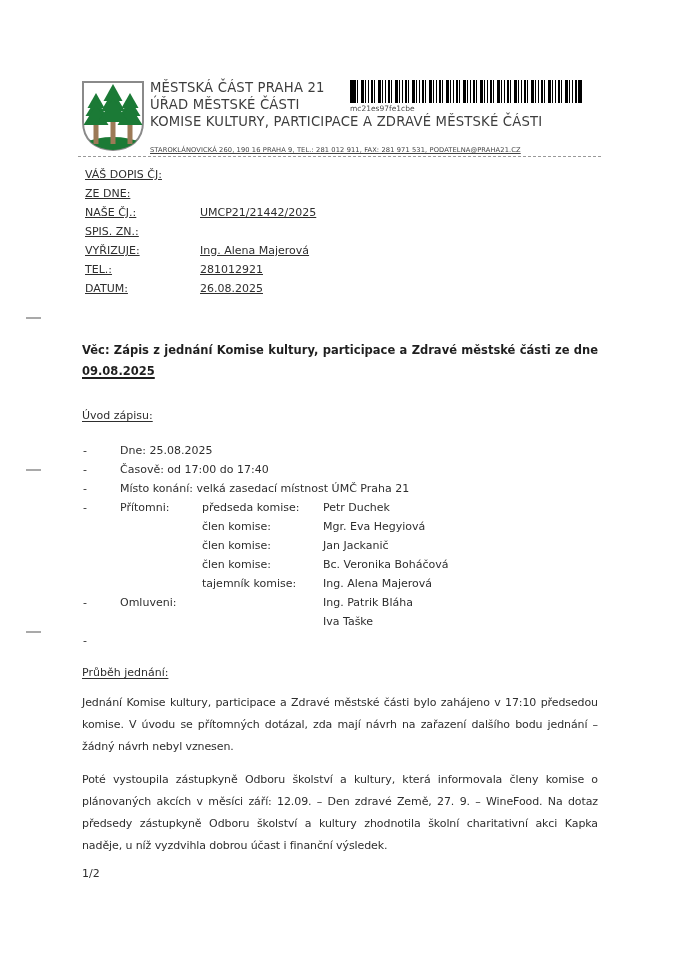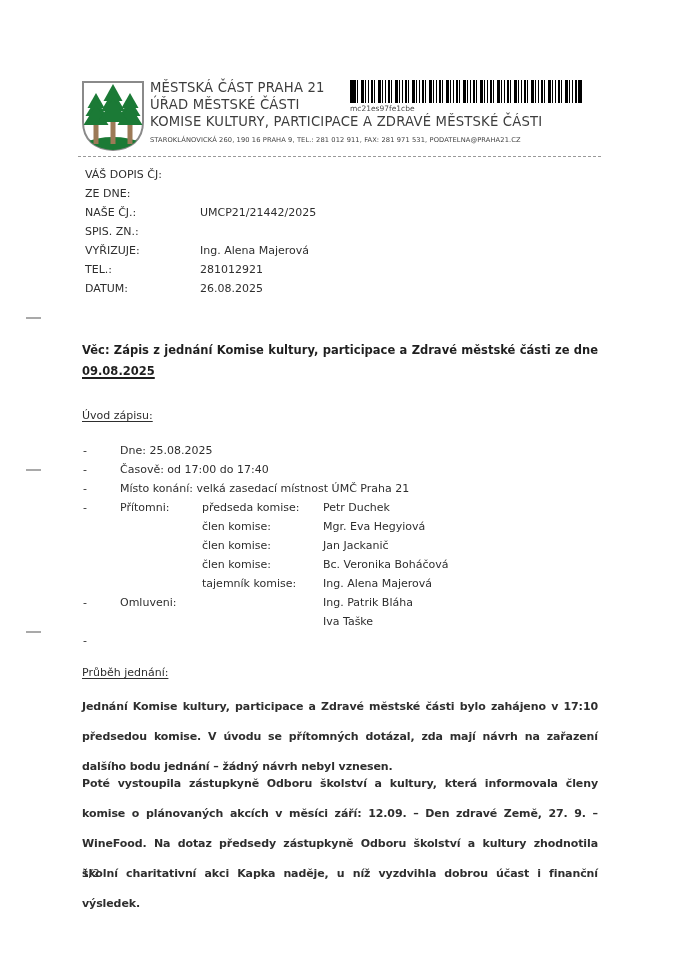--- a/index.html
+++ b/index.html
@@ -14,40 +14,40 @@
     width:679px;height:960px;position:relative;overflow:hidden;
     font-family:"DejaVu Sans","Liberation Sans",sans-serif;
     color:var(--ink);
   }
   .abs{position:absolute;}
 
   
   .logo{left:80px;top:80px;width:66px;height:72px;}
   .header-text{left:150px;top:79px;width:440px;}
   .org-line{font-size:13.2px;line-height:17px;color:#3d3d3d;letter-spacing:0.2px;white-space:nowrap;}
-  .address-line{font-size:6.7px;line-height:9px;margin-top:6px;color:#3f3f3f;letter-spacing:0.1px;white-space:nowrap;}
+  .address-line{font-size:6.7px;line-height:9px;margin-top:16px;color:#3f3f3f;letter-spacing:0.1px;white-space:nowrap;text-decoration:underline;}
   .barcode-wrap{left:350px;top:80px;width:232px;text-align:left;}
   .barcode-bars{
     height:23px;width:232px;
     background:
       repeating-linear-gradient(90deg,
         #000 0px,#000 2px,#fff 2px,#fff 3px,
         #000 3px,#000 4px,#fff 4px,#fff 7px,
         #000 7px,#000 10px,#fff 10px,#fff 11px,
         #000 11px,#000 12px,#fff 12px,#fff 14px,
         #000 14px,#000 15px,#fff 15px,#fff 17px);
     border-left:4px solid #000;border-right:3px solid #000;
   }
   .barcode-label{font-size:7.5px;color:#4a4a4a;line-height:9px;margin-top:1px;}
 
   .separator{left:78px;top:156px;width:523px;border-top:1px dashed #999;height:0;}
 
   
   .meta{left:85px;top:165px;font-size:11px;line-height:19px;}
-  .meta-row{display:flex;white-space:nowrap;}
+  .meta-row{display:flex;white-space:nowrap;text-decoration:underline;}
   .meta-label{width:115px;flex:0 0 115px;}
   .meta-value{}
 
   
   .fold-mark{left:26px;width:15px;height:2px;background:#a9a9a9;}
   .fold-1{top:317px;} .fold-2{top:469px;} .fold-3{top:631px;}
 
   
   .subject{left:82px;top:340px;width:516px;font-size:11.5px;font-weight:bold;line-height:21px;color:#1f1f1f;}
   .subject-l1{text-align:justify;text-align-last:justify;text-underline-offset:2px;text-decoration-thickness:1.5px;}
@@ -60,21 +60,21 @@
   
   .intro-list{left:83px;top:441px;width:515px;font-size:11px;line-height:19px;}
   .list-row{position:relative;height:19px;}
   .list-row span{position:absolute;white-space:nowrap;top:0;}
   .cell-bullet{left:0;}
   .cell-c1{left:37px;}
   .cell-c2{left:119px;}
   .cell-c3{left:240px;}
 
   
-  .para{left:82px;width:516px;font-size:11px;line-height:30px;text-align:justify;letter-spacing:-0.1px;font-weight:bold;}
+  .para{left:82px;width:516px;font-size:11px;line-height:22px;text-align:justify;letter-spacing:-0.1px;}
   .para-1{top:692px;}
   .para-2{top:769px;}
 
   .page-number{left:82px;top:867px;width:516px;text-align:left;font-size:11px;}
 </style>
 </head>
 <body>
 
 <div class="abs logo">
   <svg width="66" height="72" viewBox="0 0 66 72">

